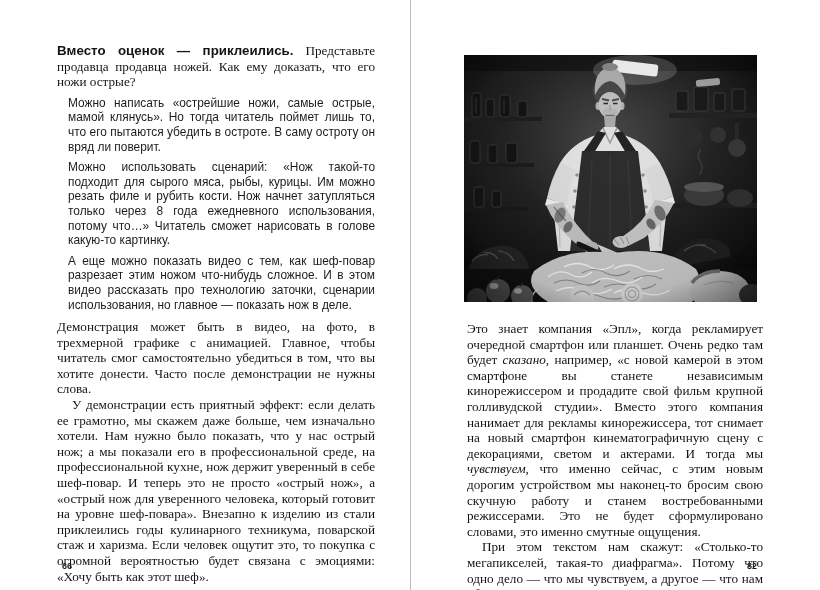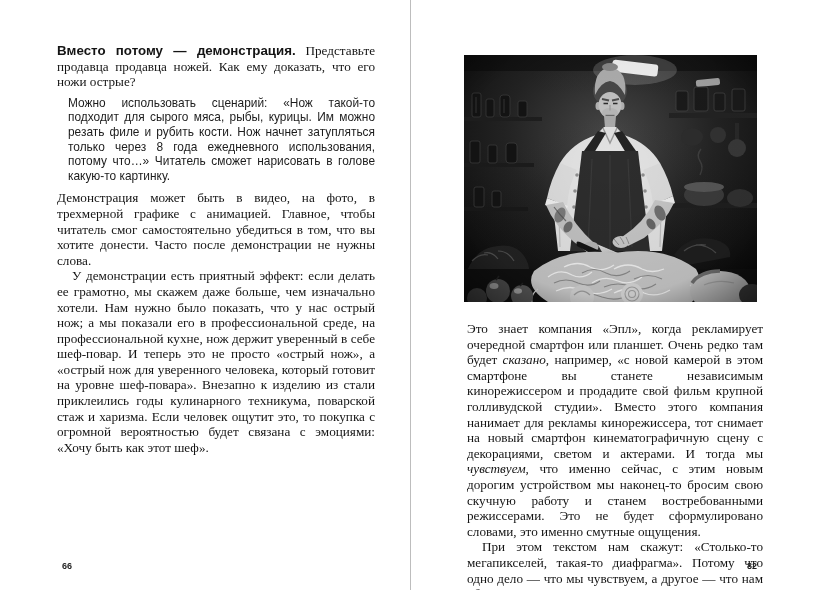--- a/index.html
+++ b/index.html
@@ -42,23 +42,25 @@
   }
   .folio-left{left:62px;}
   .folio-right{left:467px;width:290px;text-align:right;}
 </style>
 </head>
 <body>
 
 <div class="spine"></div>
 
 <div class="col col-left">
-  <p class="serif"><span class="lead-head">Вместо потому — демонстрация.</span><span> Представьте продавца продавца ножей. Как ему доказать, что его ножи острые?</span></p>
-
+  <p class="serif"><span class="lead-head">Вместо оценок — приклеились.</span><span> Представьте продавца продавца ножей. Как ему доказать, что его ножи острые?</span></p>
+
+  <p class="ex">Можно написать «острейшие ножи, самые острые, мамой клянусь». Но тогда читатель поймет лишь то, что его пытаются убедить в остроте. В саму остроту он вряд ли поверит.</p>
   <p class="ex">Можно использовать сценарий: «Нож такой-то подходит для сырого мяса, рыбы, курицы. Им можно резать филе и рубить кости. Нож начнет затупляться только через 8 года ежедневного использования, потому что…» Читатель сможет нарисовать в голове какую-то картинку.</p>
+  <p class="ex">А еще можно показать видео с тем, как шеф-повар разрезает этим ножом что-нибудь сложное. И в этом видео рассказать про технологию заточки, сценарии использования, но главное — показать нож в деле.</p>
 
   <p class="serif mt">Демонстрация может быть в видео, на фото, в трехмерной графике с анимацией. Главное, чтобы читатель смог самостоятельно убедиться в том, что вы хотите донести. Часто после демонстрации не нужны слова.</p>
   <p class="serif indent">У демонстрации есть приятный эффект: если делать ее грамотно, мы скажем даже больше, чем изначально хотели. Нам нужно было показать, что у нас острый нож; а мы показали его в профессиональной среде, на профессиональной кухне, нож держит уверенный в себе шеф-повар. И теперь это не просто «острый нож», а «острый нож для уверенного человека, который готовит на уровне шеф-повара». Внезапно к изделию из стали приклеились годы кулинарного техникума, поварской стаж и харизма. Если человек ощутит это, то покупка с огромной вероятностью будет связана с эмоциями: «Хочу быть как этот шеф».</p>
 </div>
 <div class="folio folio-left">66</div>
 
 <div class="col col-right">
 
   <div class="photo-wrap">
     <svg width="293" height="247" viewBox="0 0 293 247" xmlns="http://www.w3.org/2000/svg">

